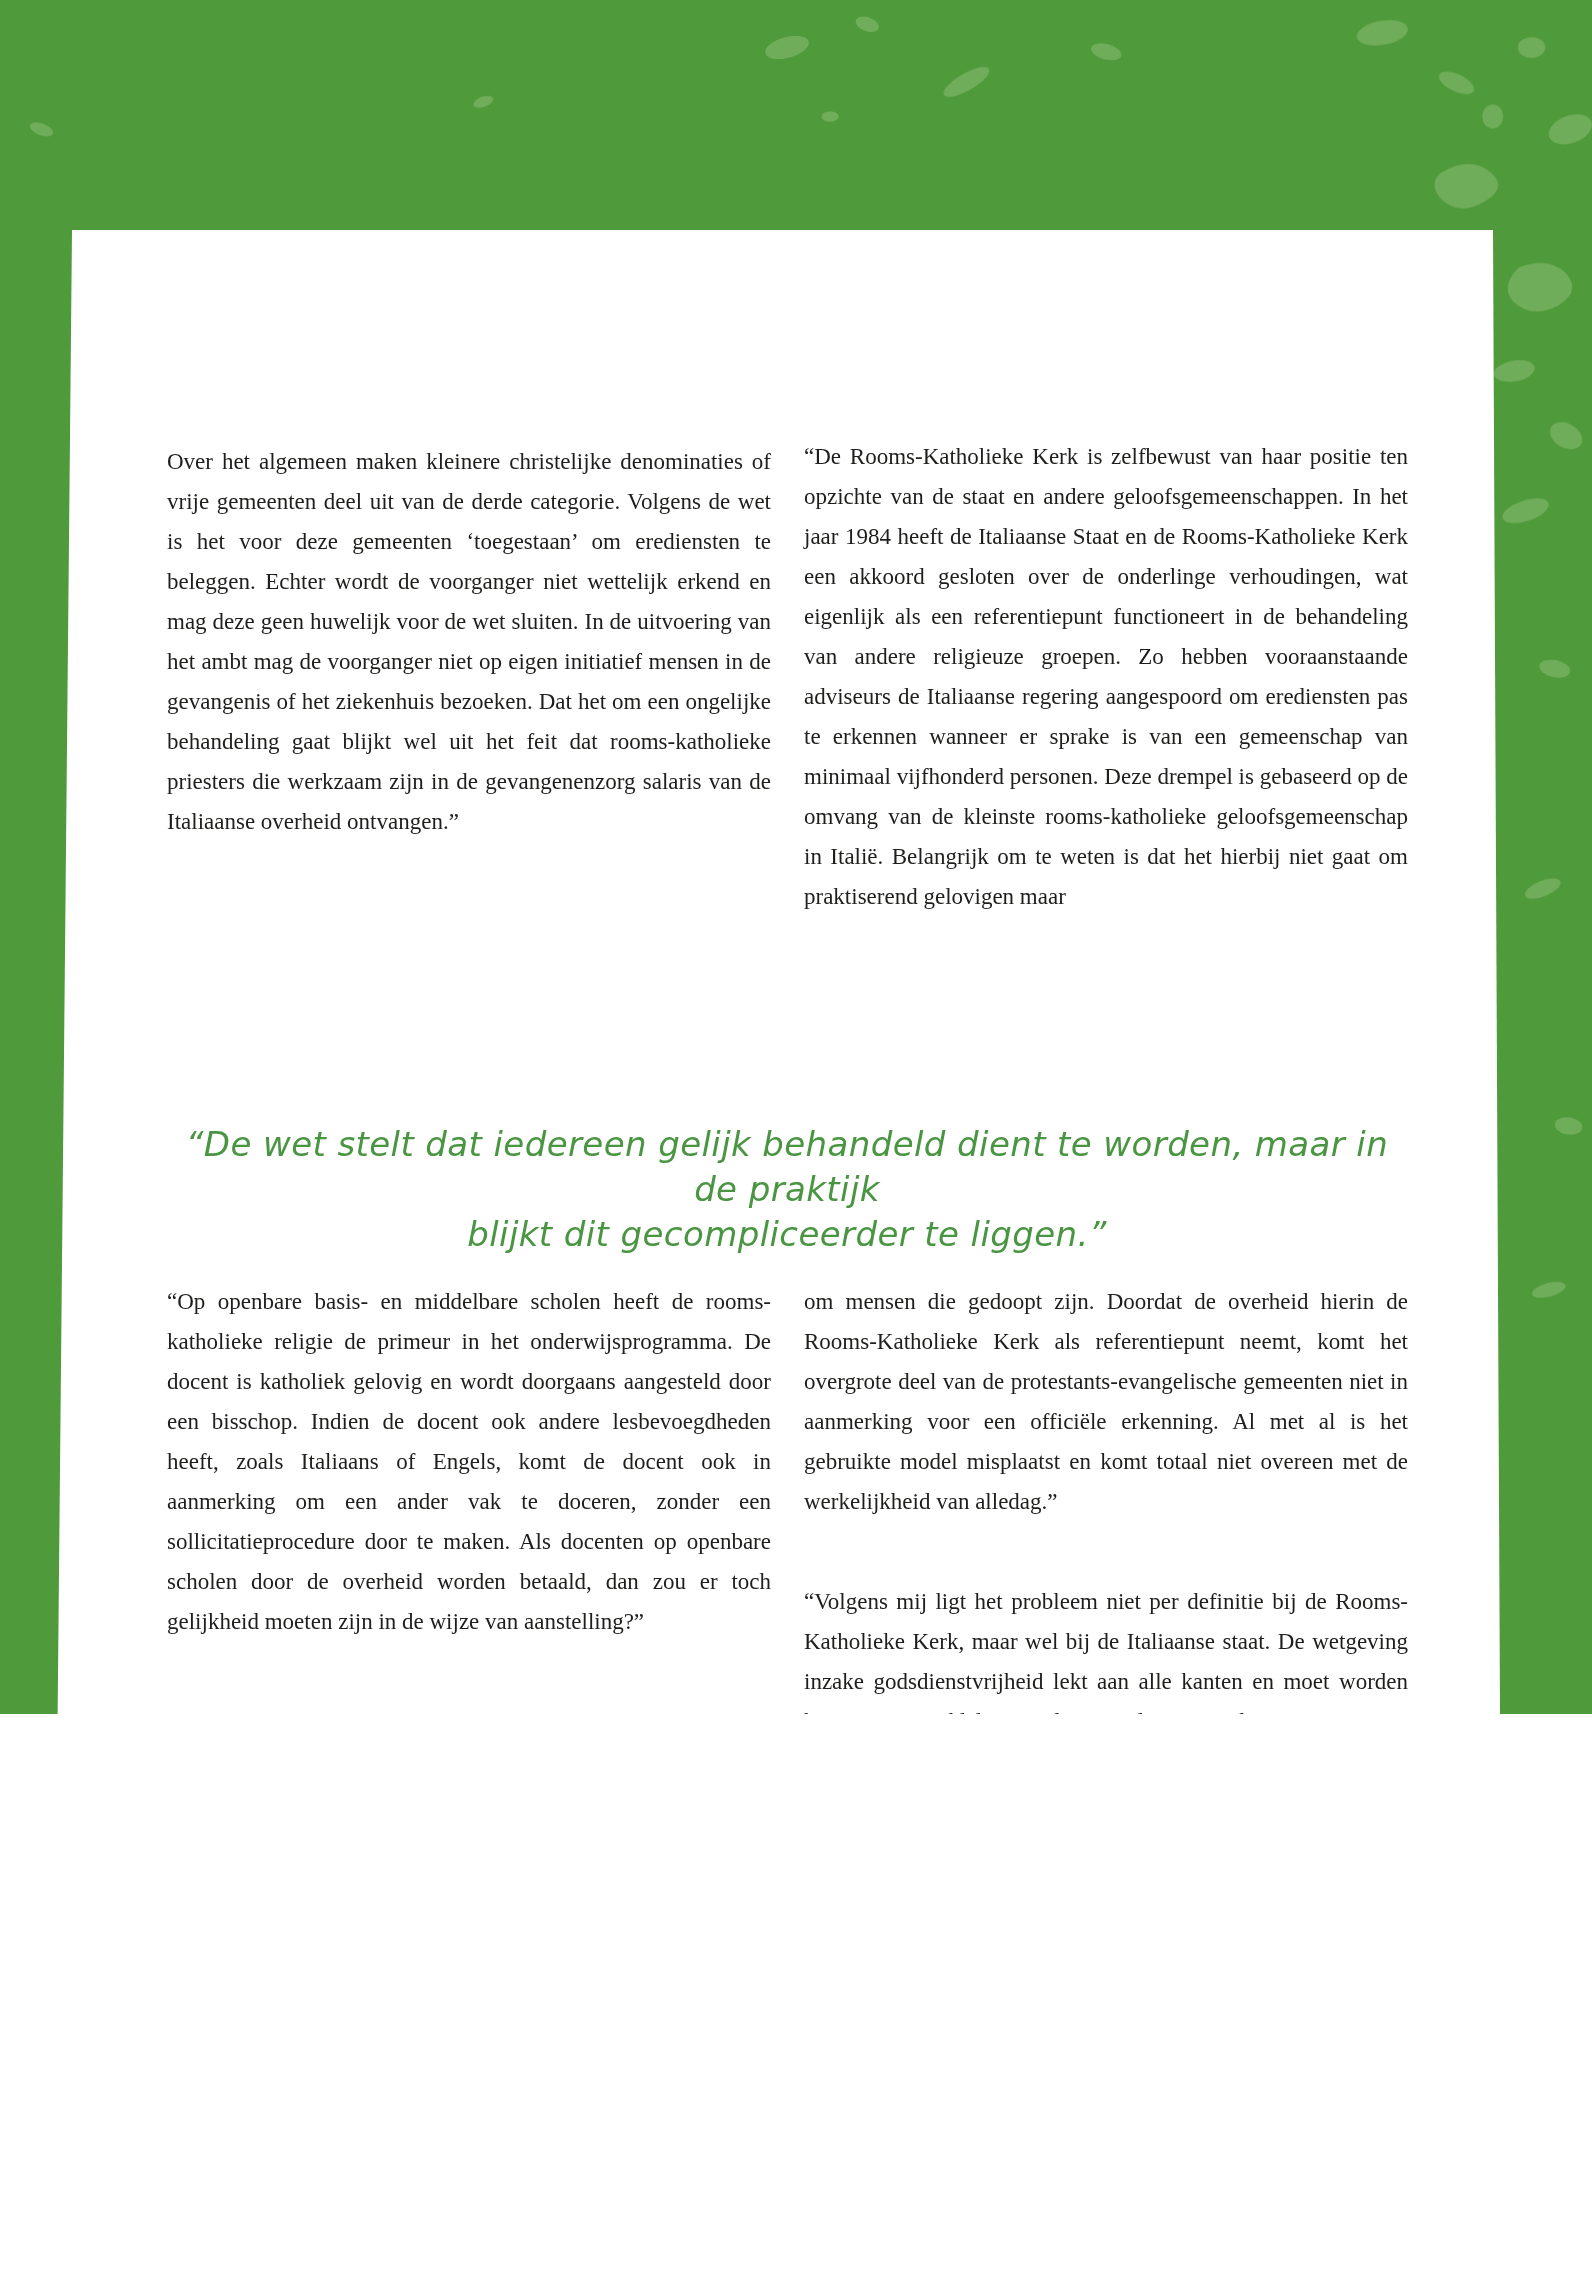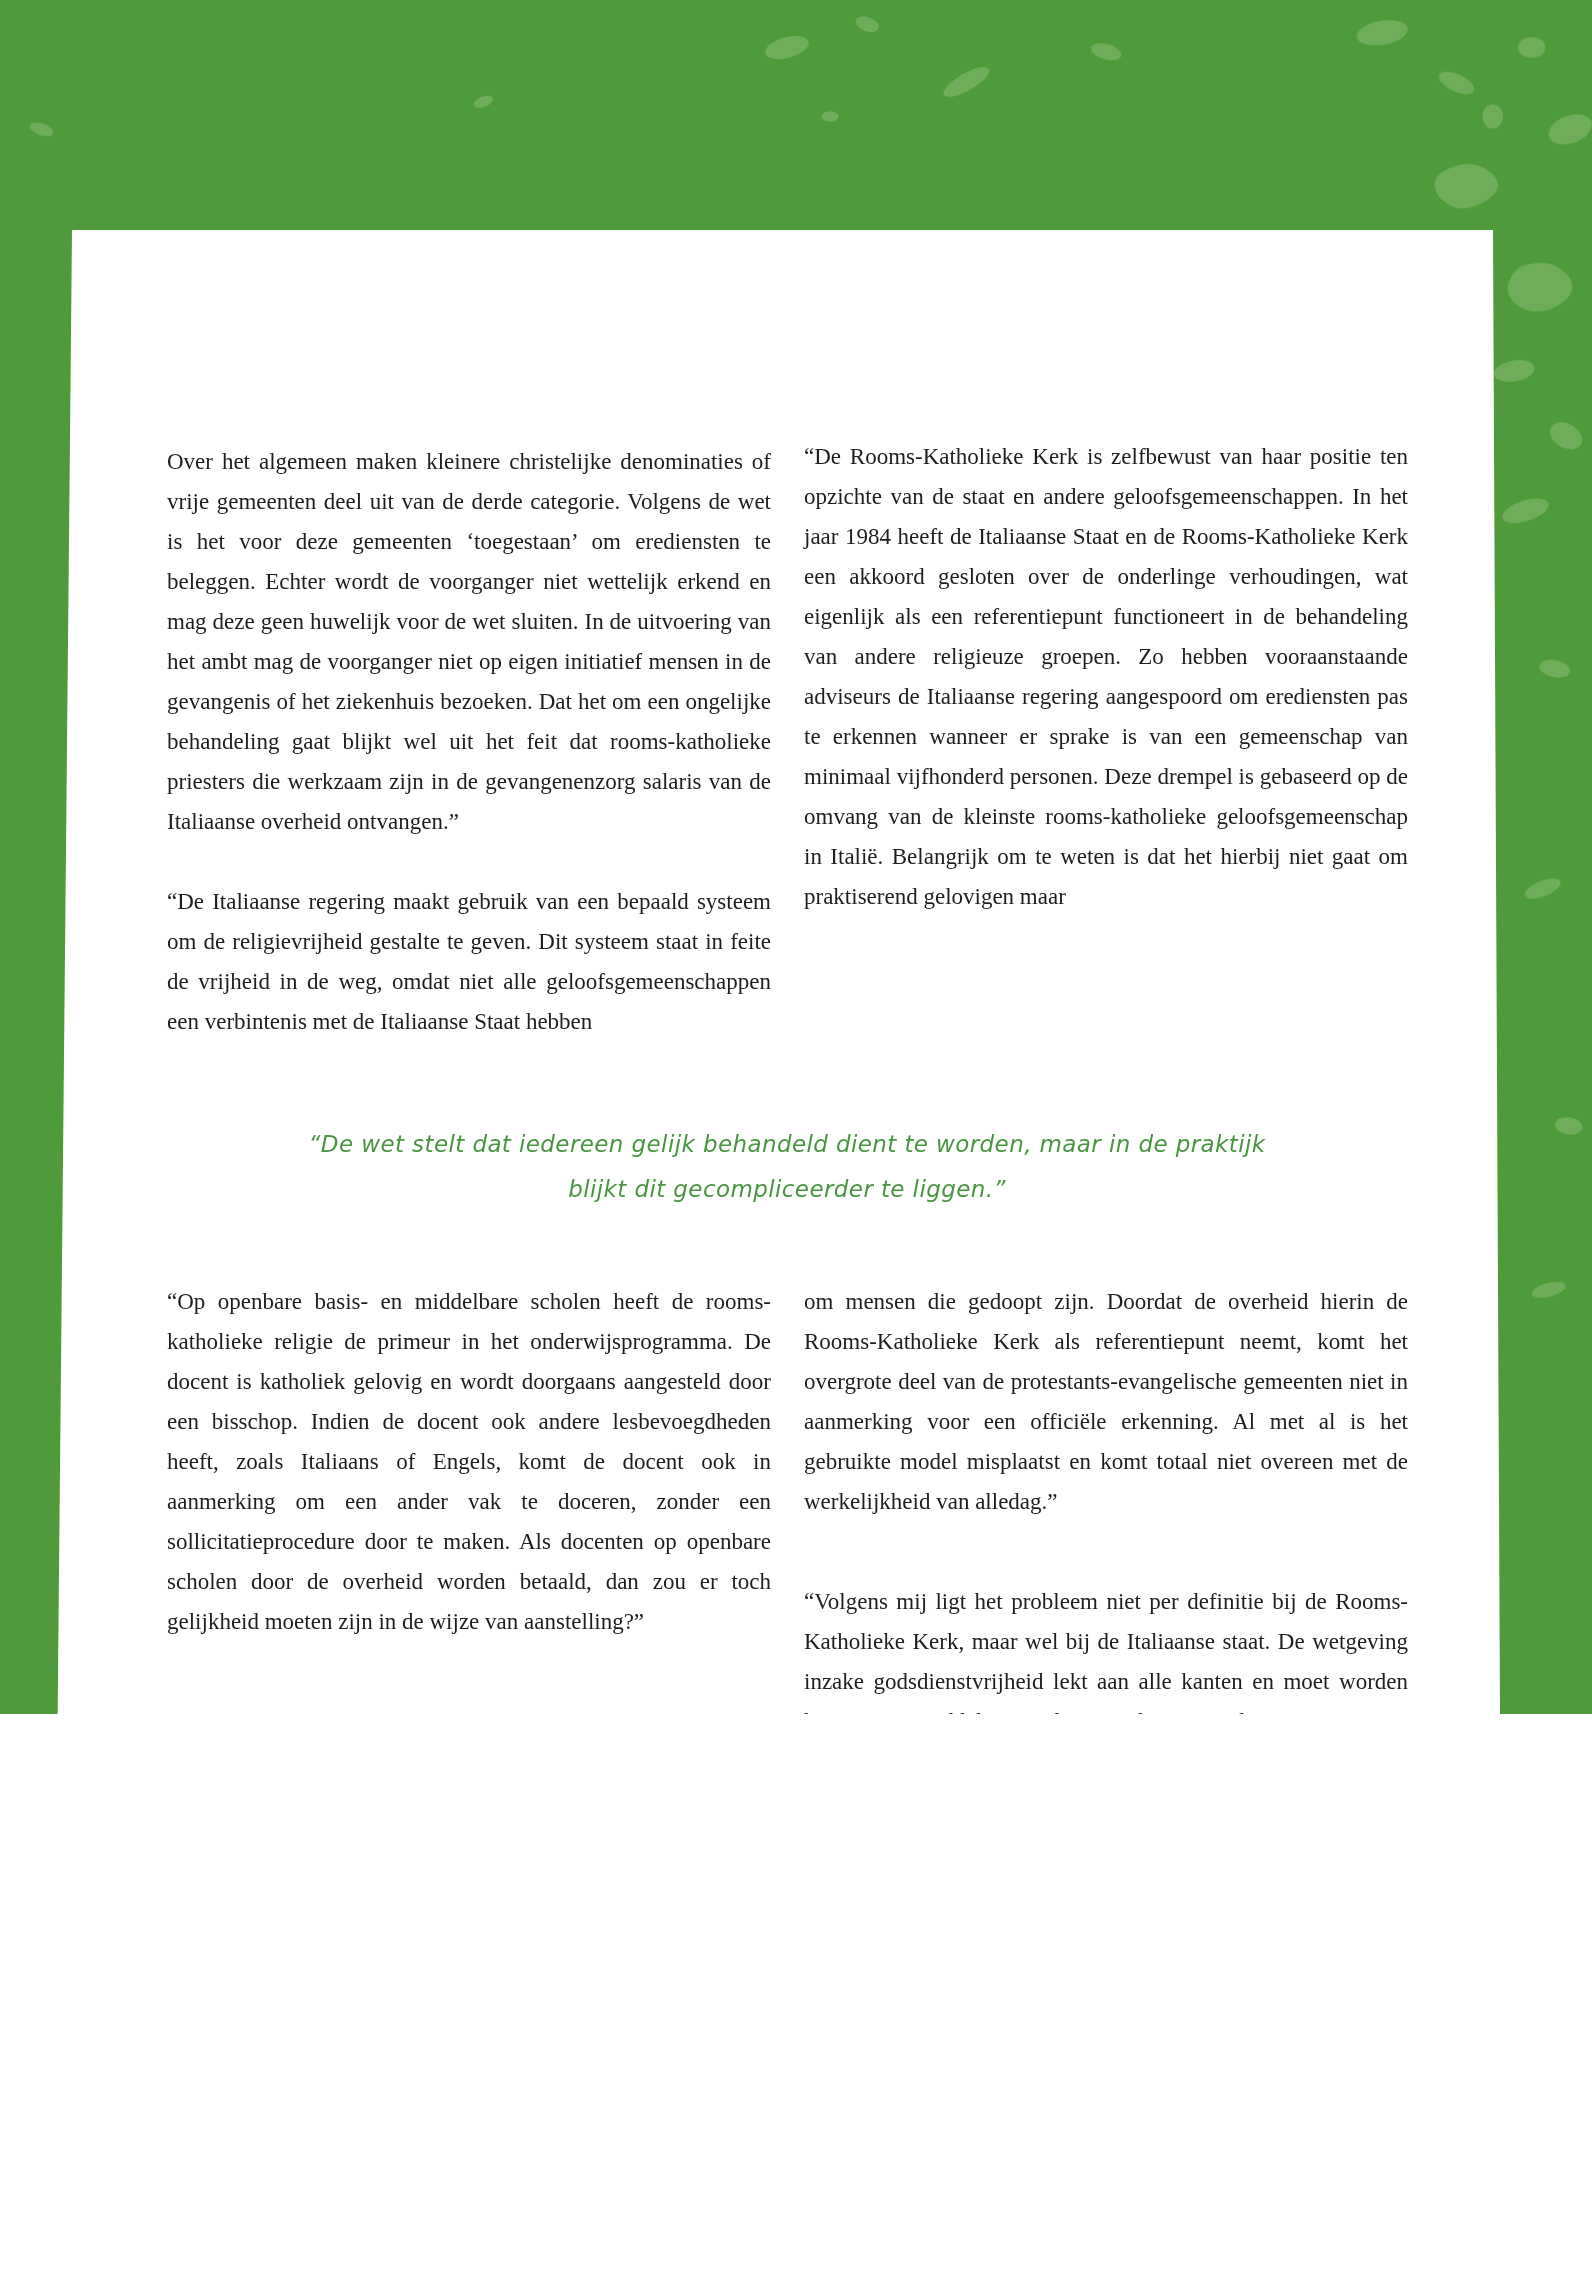--- a/index.html
+++ b/index.html
@@ -43,21 +43,21 @@
     text-align:left;
   }
   .heading.mid{margin:35px 0 8.6px 0;}
   .heading.top{margin-bottom:7px;}
   .pullquote{
     position:absolute;left:167px;top:1122px;width:1240px;
     text-align:center;
     font-family:"DejaVu Sans",sans-serif;
     font-style:italic;
     color:#4a9542;
-    font-size:23px;line-height:45px;
+    font-size:34px;line-height:45px;
     letter-spacing:0.4px;
     white-space:pre-line;
   }
   .endmark{
     display:inline-block;
     width:17.3px;height:19px;
     background:#f2a71f;
     border-radius:4.3px;
     margin-left:12px;
     vertical-align:-1.7px;
@@ -110,21 +110,20 @@
   <div class="sheet"></div>
 
   <svg class="edge-shadow" width="1592" height="2295" viewBox="0 0 1845 2660" xmlns="http://www.w3.org/2000/svg">
     <line x1="60" y1="2424" x2="1742" y2="2479" stroke="#33691e" stroke-opacity="0.45" stroke-width="3"></line>
   </svg>
 
   <div class="content">
 
     <div class="col col-upper-left">
       <p class="gap-after">Over het algemeen maken kleinere christelijke denominaties of vrije gemeenten deel uit van de derde categorie. Volgens de wet is het voor deze gemeenten ‘toegestaan’ om erediensten te beleggen. Echter wordt de voorganger niet wettelijk erkend en mag deze geen huwelijk voor de wet sluiten. In de uitvoering van het ambt mag de voorganger niet op eigen initiatief mensen in de gevangenis of het ziekenhuis bezoeken. Dat het om een ongelijke behandeling gaat blijkt wel uit het feit dat rooms-katholieke priesters die werkzaam zijn in de gevangenenzorg salaris van de Italiaanse overheid ontvangen.”</p>
-      <p>“De Italiaanse regering maakt gebruik van een bepaald systeem om de religievrijheid gestalte te geven. Dit systeem staat in feite de vrijheid in de weg, omdat niet alle geloofsgemeenschappen een verbintenis met de Italiaanse Staat hebben</p>
     </div>
 
     <div class="col col-upper-right">
       <p>“De Rooms-Katholieke Kerk is zelfbewust van haar positie ten opzichte van de staat en andere geloofsgemeenschappen. In het jaar 1984 heeft de Italiaanse Staat en de Rooms-Katholieke Kerk een akkoord gesloten over de onderlinge verhoudingen, wat eigenlijk als een referentiepunt functioneert in de behandeling van andere religieuze groepen. Zo hebben vooraanstaande adviseurs de Italiaanse regering aangespoord om erediensten pas te erkennen wanneer er sprake is van een gemeenschap van minimaal vijfhonderd personen. Deze drempel is gebaseerd op de omvang van de kleinste rooms-katholieke geloofsgemeenschap in Italië. Belangrijk om te weten is dat het hierbij niet gaat om praktiserend gelovigen maar</p>
     </div>
 
     <div class="pullquote">“De wet stelt dat iedereen gelijk behandeld dient te worden, maar in de praktijk
 blijkt dit gecompliceerder te liggen.”</div>
 
     <div class="col col-lower-left">

